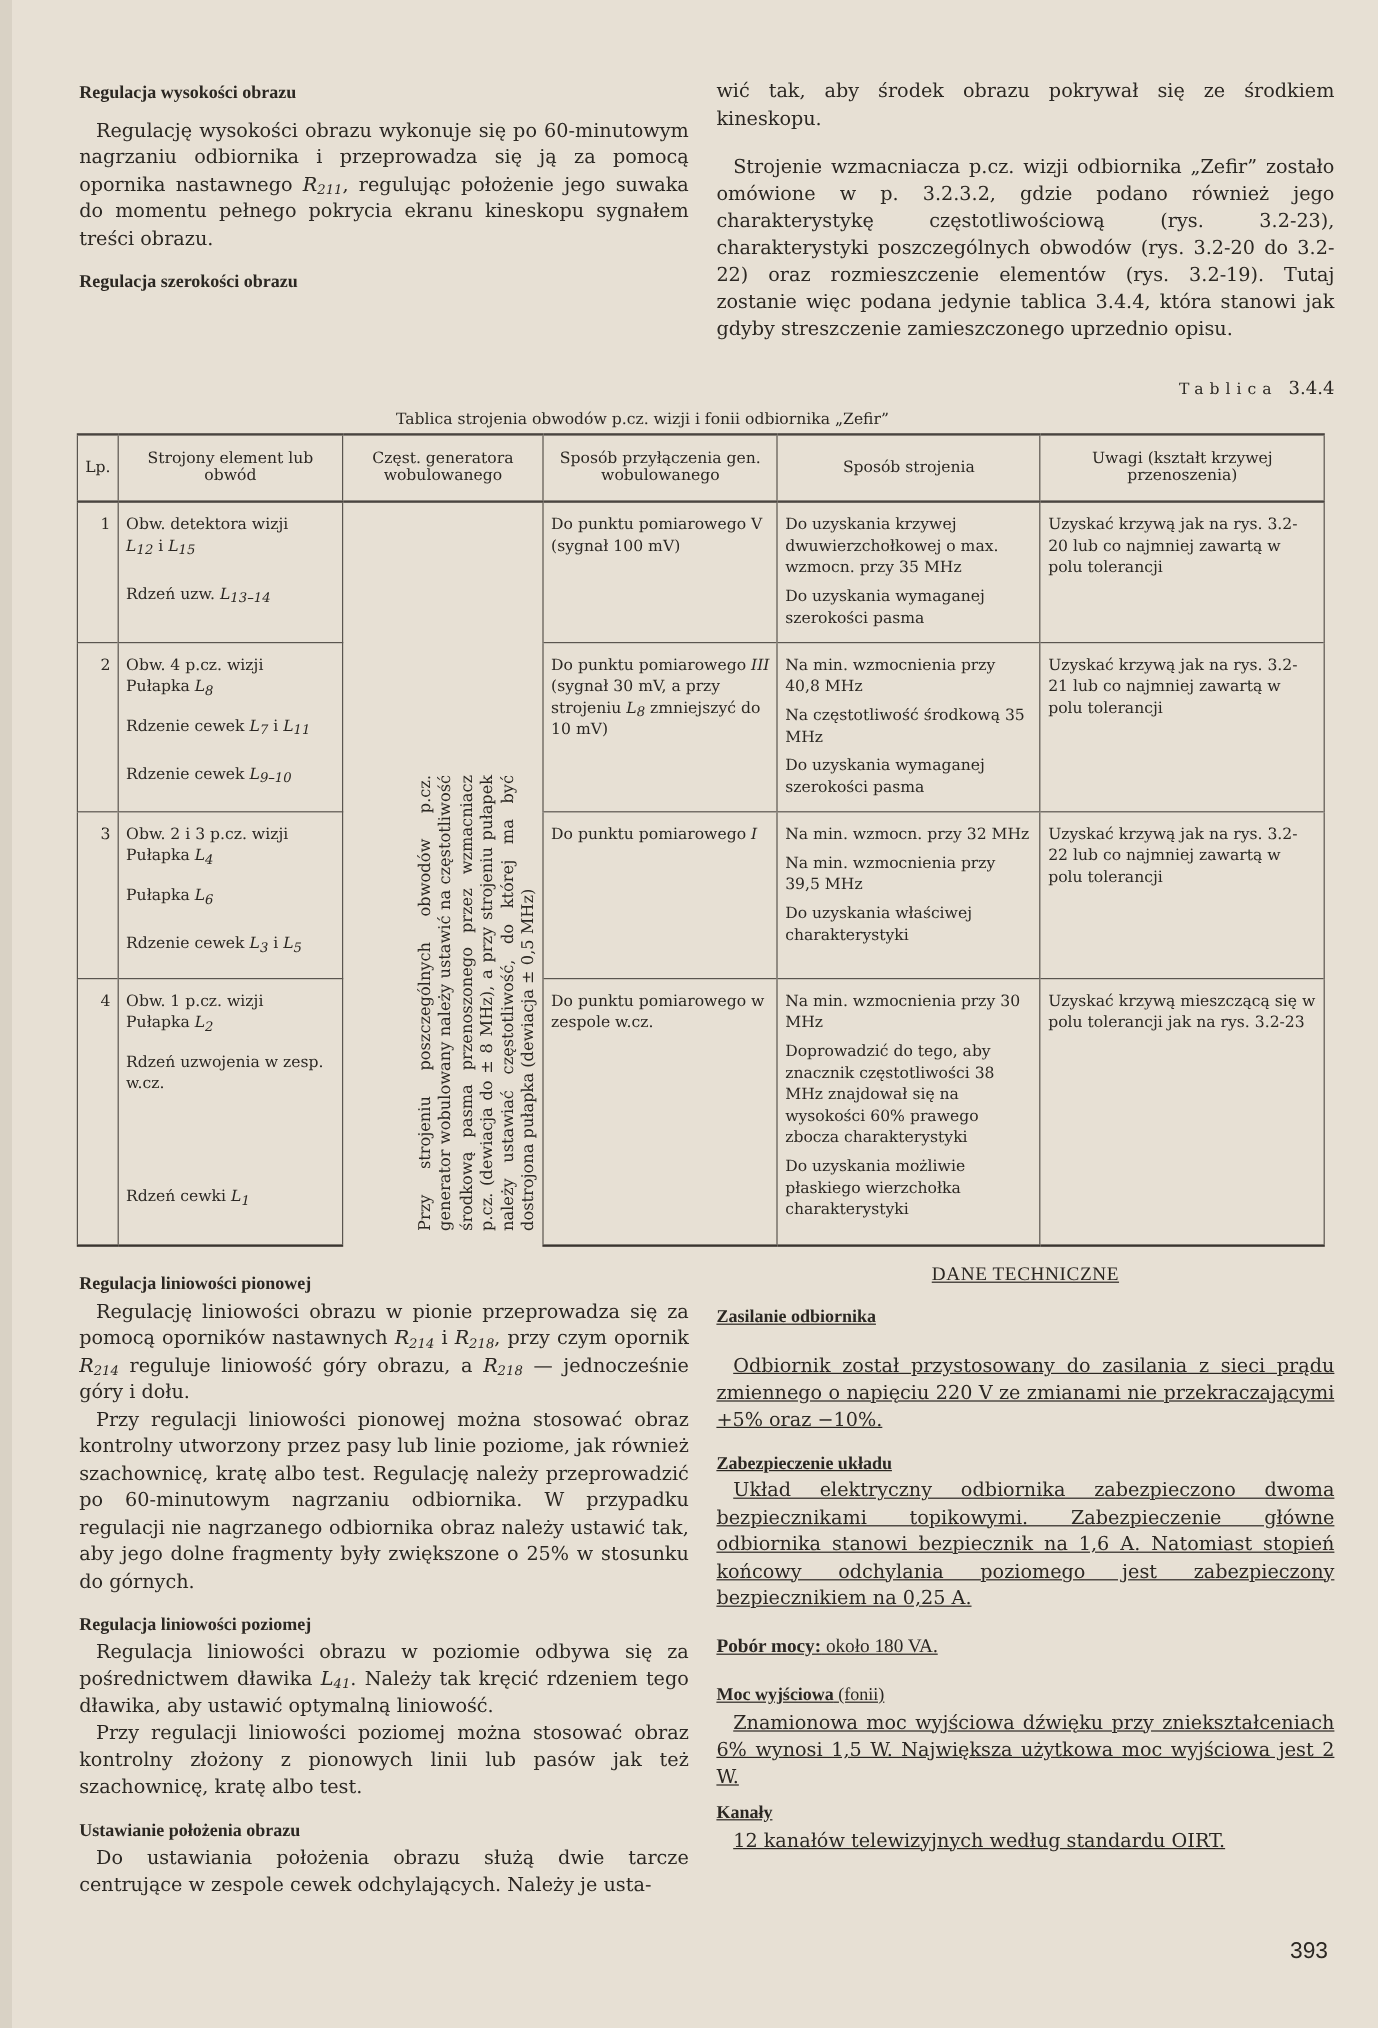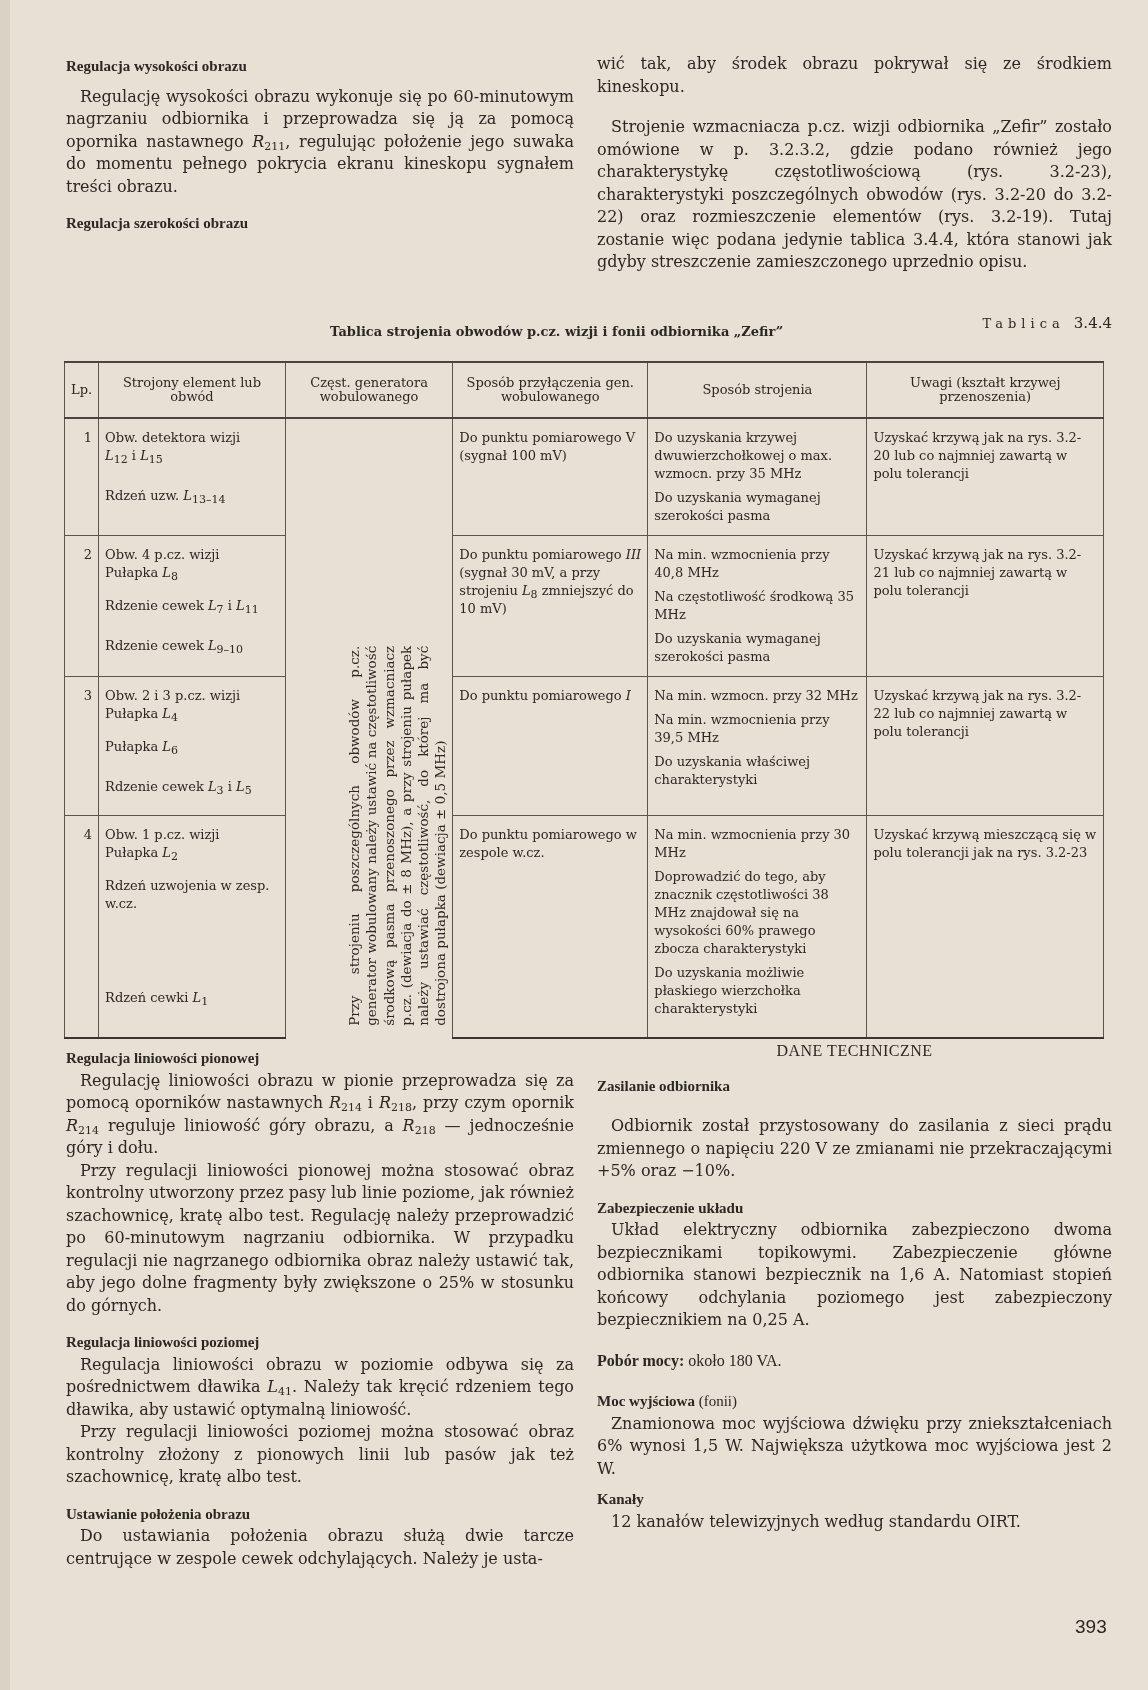--- a/index.html
+++ b/index.html
@@ -3,38 +3,38 @@
 <meta charset="utf-8">
 <style>
   html, body { margin: 0; padding: 0; }
   body {
     width: 1148px; height: 1690px; position: relative; overflow: hidden;
     background: #e7e0d4;
     color: #2b2722;
     font-family: "DejaVu Serif", "Liberation Serif", serif;
   }
   .page-edge { position: absolute; left: 0; top: 0; width: 10px; height: 1690px; background: #d9d2c5; }
-  .col { position: absolute; font-size: 16px; line-height: 22.5px; }
+  .col { position: absolute; font-size: 16px; line-height: 22.5px; margin-top: 12px; }
   .col p { margin: 0; text-align: justify; text-indent: 14px; }
   .col h3 { margin: 0; font-size: 15px; font-weight: bold; font-family: "Liberation Serif", serif; }
   .col h3 .normal { font-weight: normal; }
   .mb8 { margin-bottom: 8px !important; }
   .mb14 { margin-bottom: 14px !important; }
   .mb18 { margin-bottom: 18px !important; }
-  sub { font-size: 11px; vertical-align: -3px; line-height: 0; }
+  sub { font-size: 11px; vertical-align: -3px; line-height: 0; font-style: italic; }
   i.var { font-style: italic; }
 
   #left-top { left: 66px; top: 55px; width: 508px; }
   #right-top { left: 597px; top: 53px; width: 515px; }
   #left-bottom { left: 66px; top: 1047px; width: 508px; }
-  #right-bottom { left: 597px; top: 1040px; width: 515px; }
+  #right-bottom { left: 597px; top: 1040px; width: 515px; text-decoration: underline; }
 
   .table-label { position: absolute; right: 36px; top: 314px; font-size: 13px; letter-spacing: 5px; font-family: "DejaVu Serif", serif; }
   .table-label .num { letter-spacing: 0; font-size: 15px; }
-  .table-title { position: absolute; left: 330px; top: 324px; font-size: 13px; font-weight: bold; font-family: "DejaVu Serif", serif; }
+  .table-title { position: absolute; left: 330px; top: 342px; font-size: 13px; font-weight: normal; font-family: "DejaVu Serif", serif; }
 
   #tuning-table {
     position: absolute; left: 64px; top: 361px; width: 1040px;
     border-collapse: collapse; font-size: 13px; line-height: 18px;
     font-family: "DejaVu Serif", serif;
   }
   #tuning-table th {
     font-weight: normal; font-size: 13px; line-height: 14px; text-align: center; vertical-align: middle;
     height: 54px; border-top: 2px solid #4a4540; border-bottom: 2px solid #4a4540;
     border-left: 1.5px solid #5a554f; padding: 0 6px;

